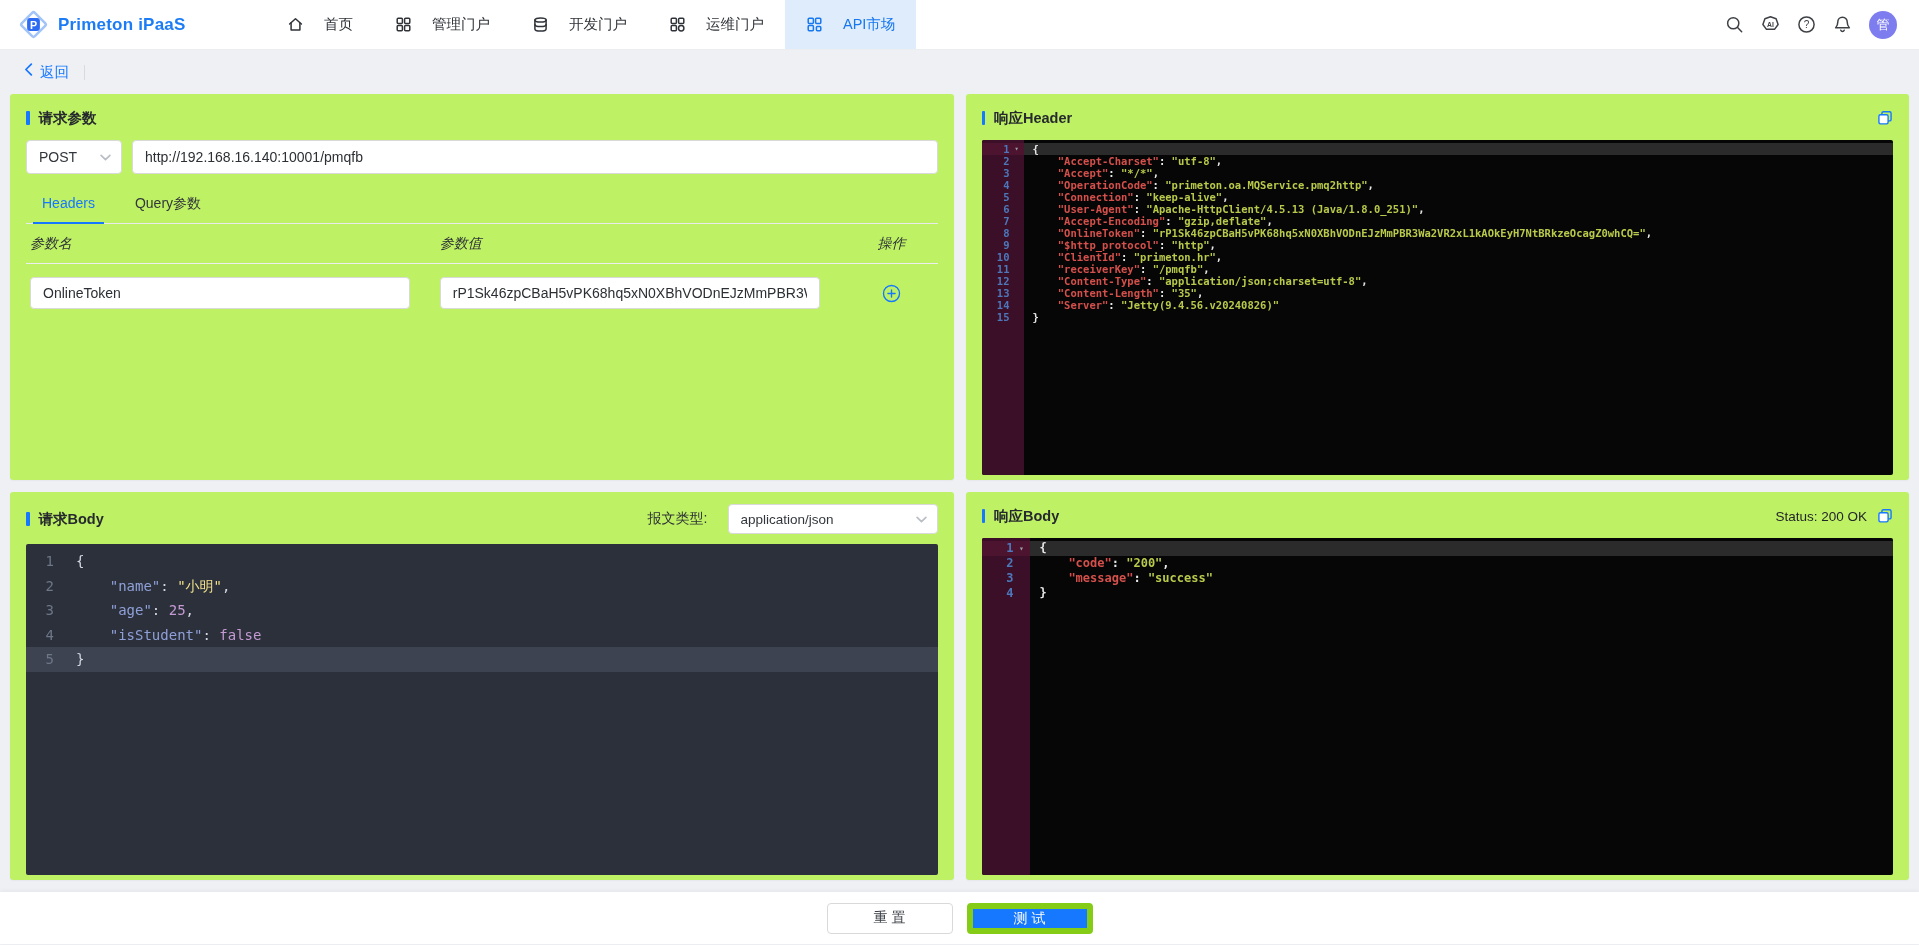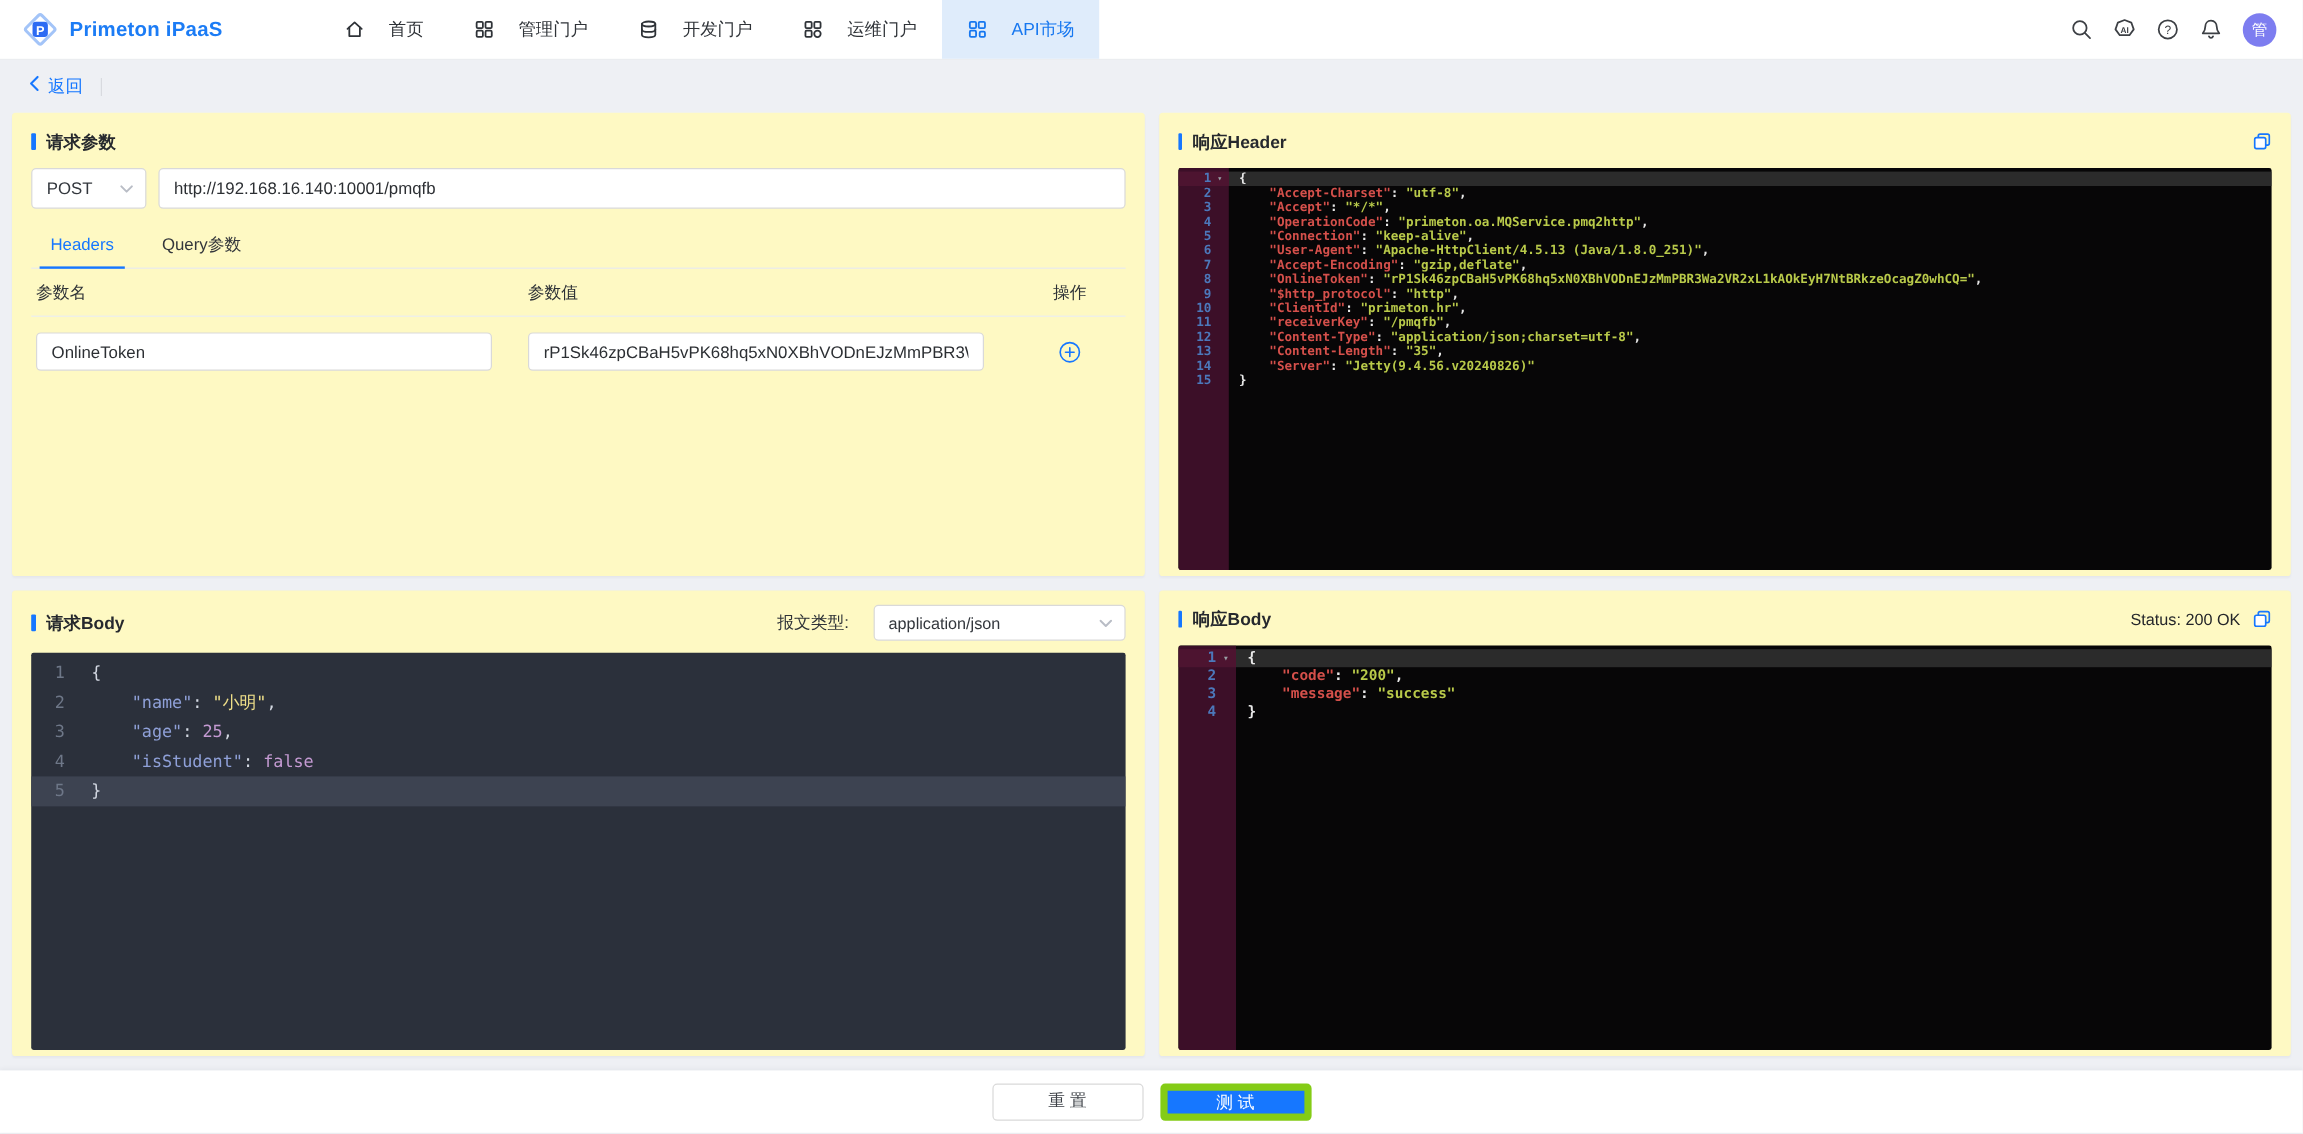--- a/index.html
+++ b/index.html
@@ -22,40 +22,40 @@
   .nav-right .icon-btn{cursor:pointer;display:flex;align-items:center;}
   .nav-right svg{width:19px;height:19px;stroke:currentColor;fill:none;stroke-width:1.4;stroke-linecap:round;stroke-linejoin:round;}
   .avatar{width:28px;height:28px;border-radius:50%;background:#7d7df0;color:#fff;font-size:13px;display:flex;align-items:center;justify-content:center;cursor:pointer;}
   
   .back-row{height:44px;display:flex;align-items:center;padding-left:24px;gap:15px;}
   .back-link{display:flex;align-items:flex-start;gap:7px;color:#1677ff;font-size:14.5px;cursor:pointer;}
   .back-link svg{width:9px;height:13px;stroke:#1677ff;fill:none;stroke-width:1.6;stroke-linecap:round;stroke-linejoin:round;}
   .v-divider{width:1px;height:15px;background:#d8dadf;}
   
   .grid{padding:0 10px;display:grid;grid-template-columns:1fr 1fr;grid-template-rows:386px 388px;gap:12px;}
-  .card{background:#fef9c3;border-radius:3px;box-shadow:0 1px 2px rgba(20,30,60,.04);padding:12px 16px 10px;box-sizing:border-box;overflow:hidden;}
+  .card{background:#bef264;border-radius:3px;box-shadow:0 1px 2px rgba(20,30,60,.04);padding:12px 16px 10px;box-sizing:border-box;overflow:hidden;}
   .card-head{display:flex;align-items:center;gap:9px;margin-bottom:10px;min-height:24px;}
   .tbar{width:3.5px;height:14px;background:#1677ff;border-radius:1px;flex:none;}
   .card-title{font-size:14.5px;font-weight:600;color:#26292e;margin:0;}
   .head-right{margin-left:auto;display:flex;align-items:center;gap:10px;}
   .copy-btn{cursor:pointer;display:flex;align-items:center;}
   .copy-btn svg{width:16px;height:16px;stroke:#1677ff;fill:none;stroke-width:1.3;}
   .status-text{font-size:13.5px;color:#24262a;}
   
   .url-row{display:flex;gap:10px;margin-bottom:13px;}
   .sel{height:34px;border:1px solid #d9d9d9;border-radius:4px;background:#fff;display:flex;align-items:center;justify-content:space-between;padding:0 10px 0 12px;font-size:14px;color:#33373d;cursor:pointer;box-sizing:border-box;}
   .sel svg{width:11px;height:7px;stroke:#b9bdc6;fill:none;stroke-width:1.5;stroke-linecap:round;stroke-linejoin:round;margin-left:8px;}
   .method-sel{width:96px;flex:none;}
   .txt-input{height:34px;border:1px solid #d9d9d9;border-radius:4px;padding:0 12px;font-size:14px;color:#2c2f33;box-sizing:border-box;outline:none;font-family:inherit;background:#fff;}
   .url-input{flex:1;}
   .tabs{display:flex;gap:36px;border-bottom:1px solid #e9eaee;padding-left:14px;}
   .tab{position:relative;padding:8px 2px 10px;font-size:14px;color:#33363b;cursor:pointer;}
   .tab.active{color:#1677ff;}
   .tab.active::after{content:"";position:absolute;left:-7px;right:-7px;bottom:-1px;height:2px;background:#1677ff;}
-  .table-head{display:grid;grid-template-columns:1fr 1fr 84px;padding:11px 4px 10px;border-bottom:1px solid #eceef1;font-size:14px;color:#2e3237;}
+  .table-head{display:grid;grid-template-columns:1fr 1fr 84px;padding:11px 4px 10px;border-bottom:1px solid #eceef1;font-size:14px;color:#2e3237;font-style:italic;}
   .table-head .op-col{text-align:center;}
   .table-row{display:grid;grid-template-columns:1fr 1fr 84px;gap:30px;padding:13px 4px;align-items:center;}
   .cell-input{height:32px;width:100%;}
   .plus-btn{justify-self:center;cursor:pointer;display:flex;}
   .plus-btn svg{width:19px;height:19px;stroke:#1677ff;fill:none;stroke-width:1.3;stroke-linecap:round;}
   
   .ct-label{font-size:14px;color:#2e3237;margin-right:10px;}
   .ct-sel{width:210px;height:30px;font-size:13.5px;}
   
   .editor{position:relative;overflow:hidden;border-radius:2px;font-family:"DejaVu Sans Mono","Liberation Mono",monospace;cursor:text;}

